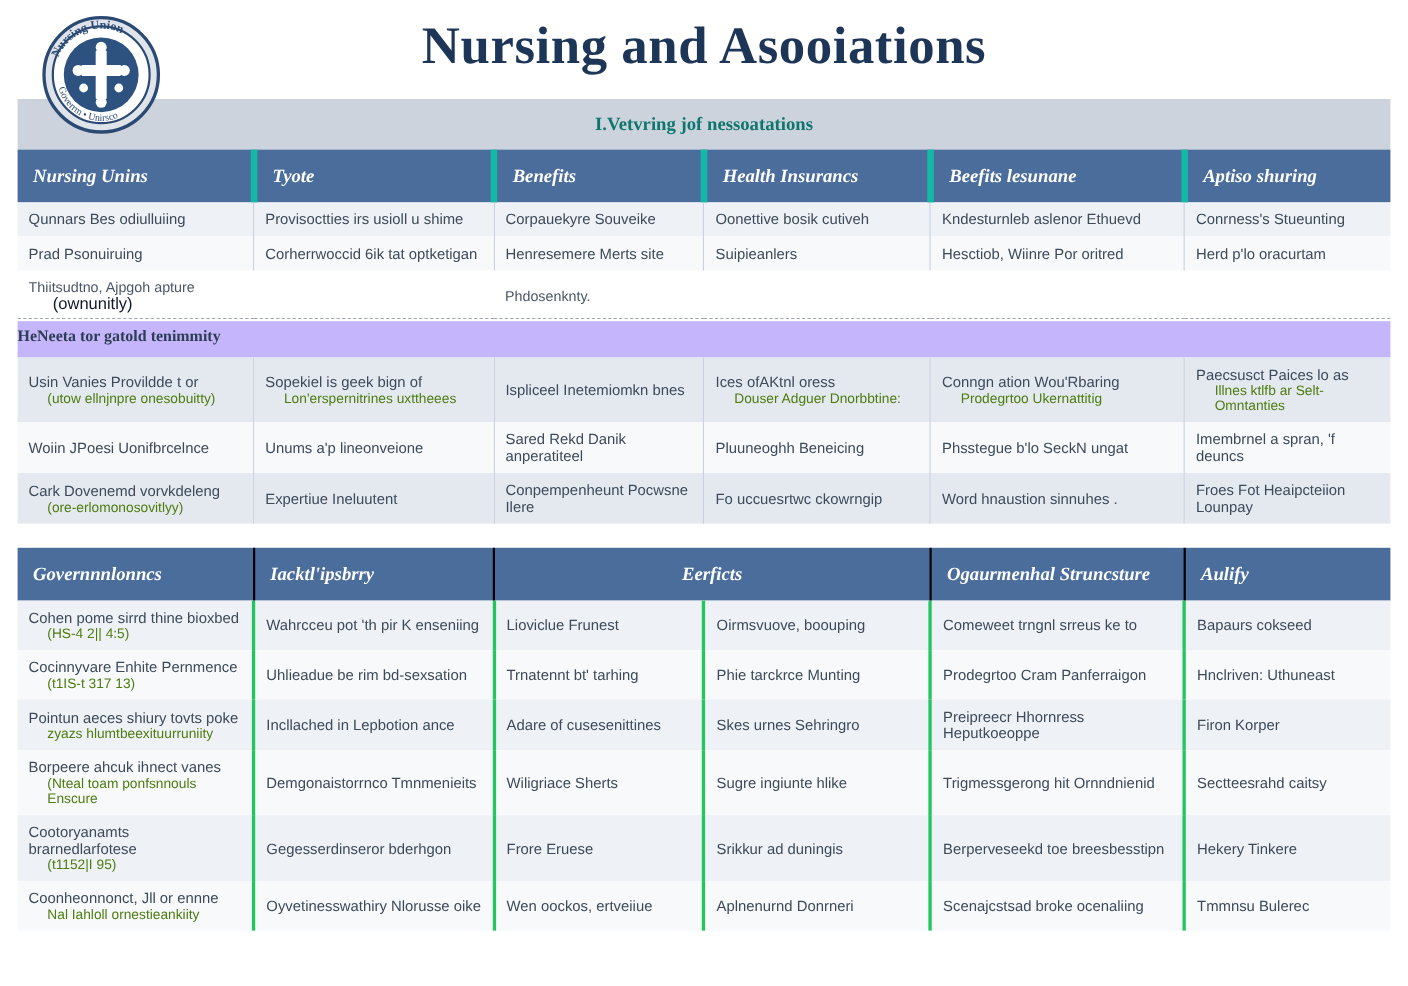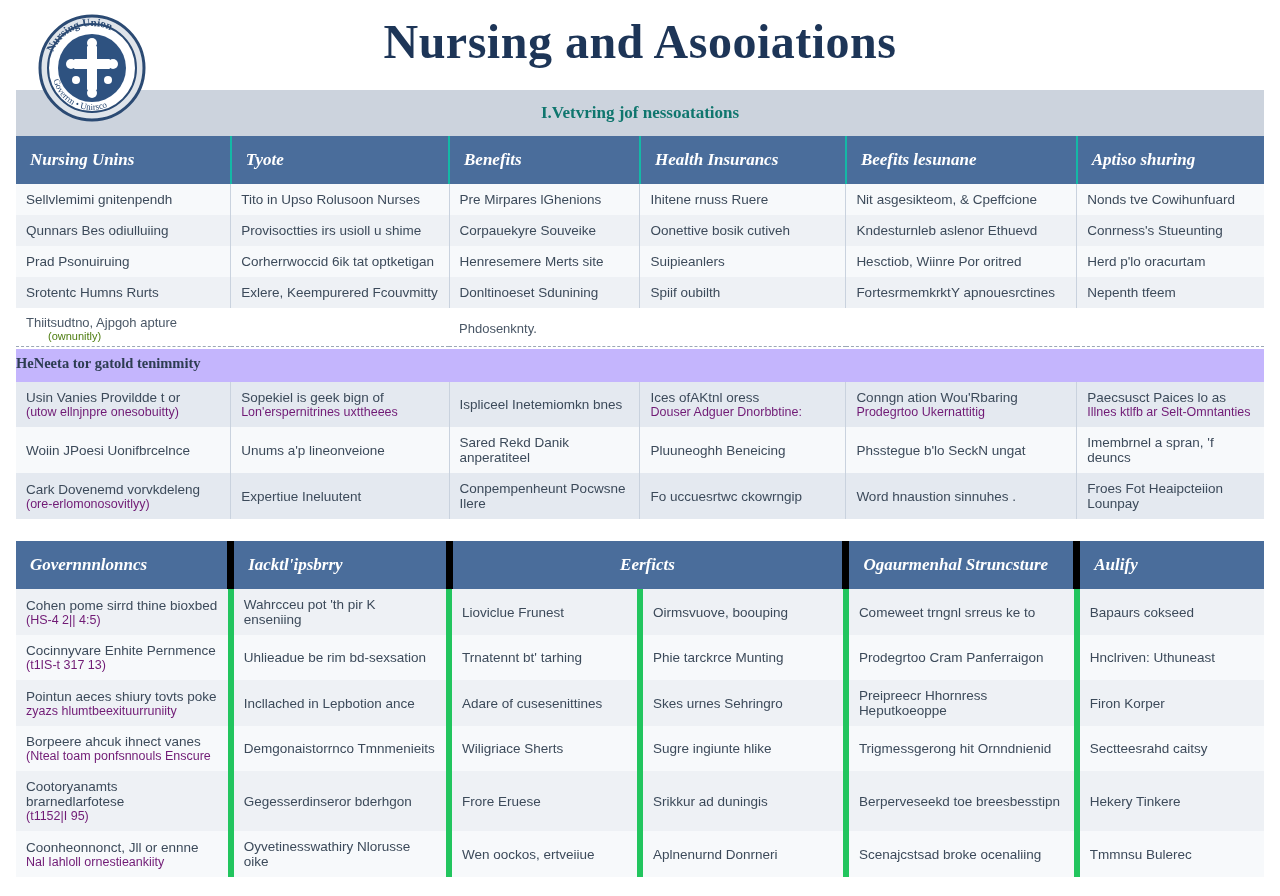--- a/index.html
+++ b/index.html
@@ -71,40 +71,40 @@
   }
   .hdr-row th {
     background: #4a6d9b;
     color: #ffffff;
     font-family: "Liberation Serif", serif;
     font-style: italic;
     font-weight: bold;
     font-size: 17px;
     text-align: left;
     padding: 14px 14px;
-    border-right: 2px solid #14b8a6;
+    border-right: 6px solid #14b8a6;
   }
   .hdr-row th:last-child { border-right: none; }
 
   .r-alt-a td { background: #eef1f5; }
   .r-alt-b td { background: #f7f9fb; }
   .r-alt-c td { background: #e4e9f0; }
 
   .note-row td {
     background: #ffffff;
     font-size: 13px;
     color: #4a5766;
     border-right: none;
     padding: 7px 10px 4px 10px;
   }
   .note-sub {
     display: block;
     padding-left: 22px;
-    font-size: 11px;
-    color: #4d7c0f;
+    font-size: 15px;
+    color: #0f172a;
   }
   .dash-row td {
     background: #ffffff;
     border-top: 1px dashed #9aa7b6;
     border-right: none;
     height: 2px;
     padding: 0;
   }
   .mid-caption td {
     background: #c4b5fd;
@@ -112,42 +112,43 @@
     font-family: "Liberation Serif", serif;
     font-weight: bold;
     font-size: 14.5px;
     color: #2d3d52;
     padding: 6px 0 10px 0;
     border-right: none;
   }
 
   .spacer { height: 22px; }
 
-  .tbl2 td, .tbl2 th { border-right: 6px solid #22c55e; }
-  .tbl2 th { border-right: 7px solid #000000; }
+  .tbl2 td, .tbl2 th { border-right: 3px solid #22c55e; }
+  .tbl2 th { border-right: 2px solid #000000; }
 
   
   .c1 { width: 17.2%; }
   .c2 { width: 17.5%; }
   .c3 { width: 15.3%; }
   .c4 { width: 16.5%; }
   .c5 { width: 18.5%; }
   .c6 { width: 15.0%; }
 
   .d1 { width: 17.2%; }
   .d2 { width: 17.5%; }
   .d3 { width: 15.3%; }
   .d4 { width: 16.5%; }
   .d5 { width: 18.5%; }
   .d6 { width: 15.0%; }
 
   .small-sub {
     display: block;
     font-size: 12.5px;
-    color: #701a75;
+    color: #4d7c0f;
+    margin-left: 17px;
   }
 </style>
 </head>
 <body>
 
 <div class="page">
 
   <div class="header">
     <div class="logo">
       <svg viewBox="0 0 132 116" width="132" height="116" aria-hidden="true">
@@ -192,51 +193,35 @@
       </tr>
       <tr class="hdr-row">
         <th>Nursing Unins</th>
         <th>Tyote</th>
         <th>Benefits</th>
         <th>Health Insurancs</th>
         <th>Beefits lesunane</th>
         <th>Aptiso shuring</th>
       </tr>
 
-      <tr class="r-alt-b">
-        <td>Sellvlemimi gnitenpendh</td>
-        <td>Tito in Upso Rolusoon Nurses</td>
-        <td>Pre Mirpares lGhenions</td>
-        <td>Ihitene rnuss Ruere</td>
-        <td>Nit asgesikteom, &amp; Cpeffcione</td>
-        <td>Nonds tve Cowihunfuard</td>
-      </tr>
       <tr class="r-alt-a">
         <td>Qunnars Bes odiulluiing</td>
         <td>Provisoctties irs usioll u shime</td>
         <td>Corpauekyre Souveike</td>
         <td>Oonettive bosik cutiveh</td>
         <td>Kndesturnleb aslenor Ethuevd</td>
         <td>Conrness's Stueunting</td>
       </tr>
       <tr class="r-alt-b">
         <td>Prad Psonuiruing</td>
         <td>Corherrwoccid 6ik tat optketigan</td>
         <td>Henresemere Merts site</td>
         <td>Suipieanlers</td>
         <td>Hesctiob, Wiinre Por oritred</td>
         <td>Herd p'lo oracurtam</td>
-      </tr>
-      <tr class="r-alt-a">
-        <td>Srotentc Humns Rurts</td>
-        <td>Exlere, Keempurered Fcouvmitty</td>
-        <td>Donltinoeset Sdunining</td>
-        <td>Spiif oubilth</td>
-        <td>FortesrmemkrktY apnouesrctines</td>
-        <td>Nepenth tfeem</td>
       </tr>
 
       <tr class="note-row">
         <td colspan="2">
           <span>Thiitsudtno, Ajpgoh apture</span>
           <span class="note-sub">(ownunitly)</span>
         </td>
         <td colspan="4">Phdosenknty.</td>
       </tr>
 

